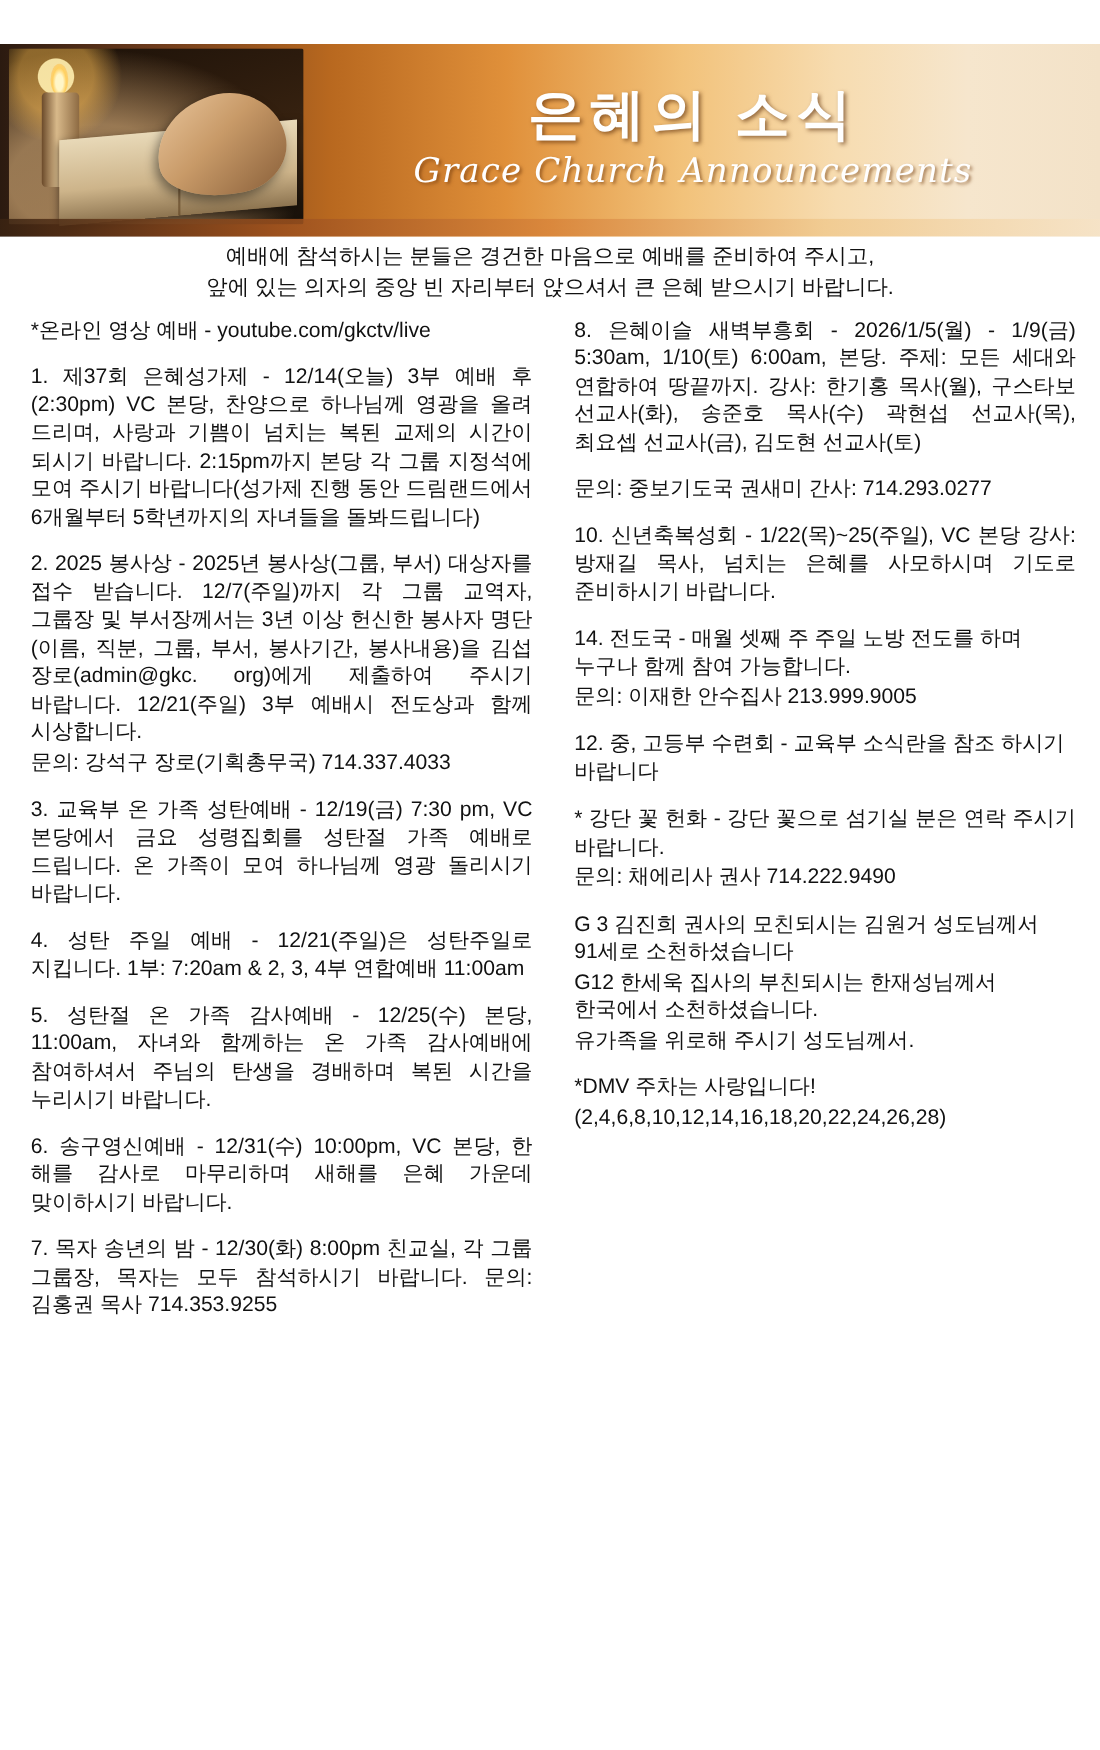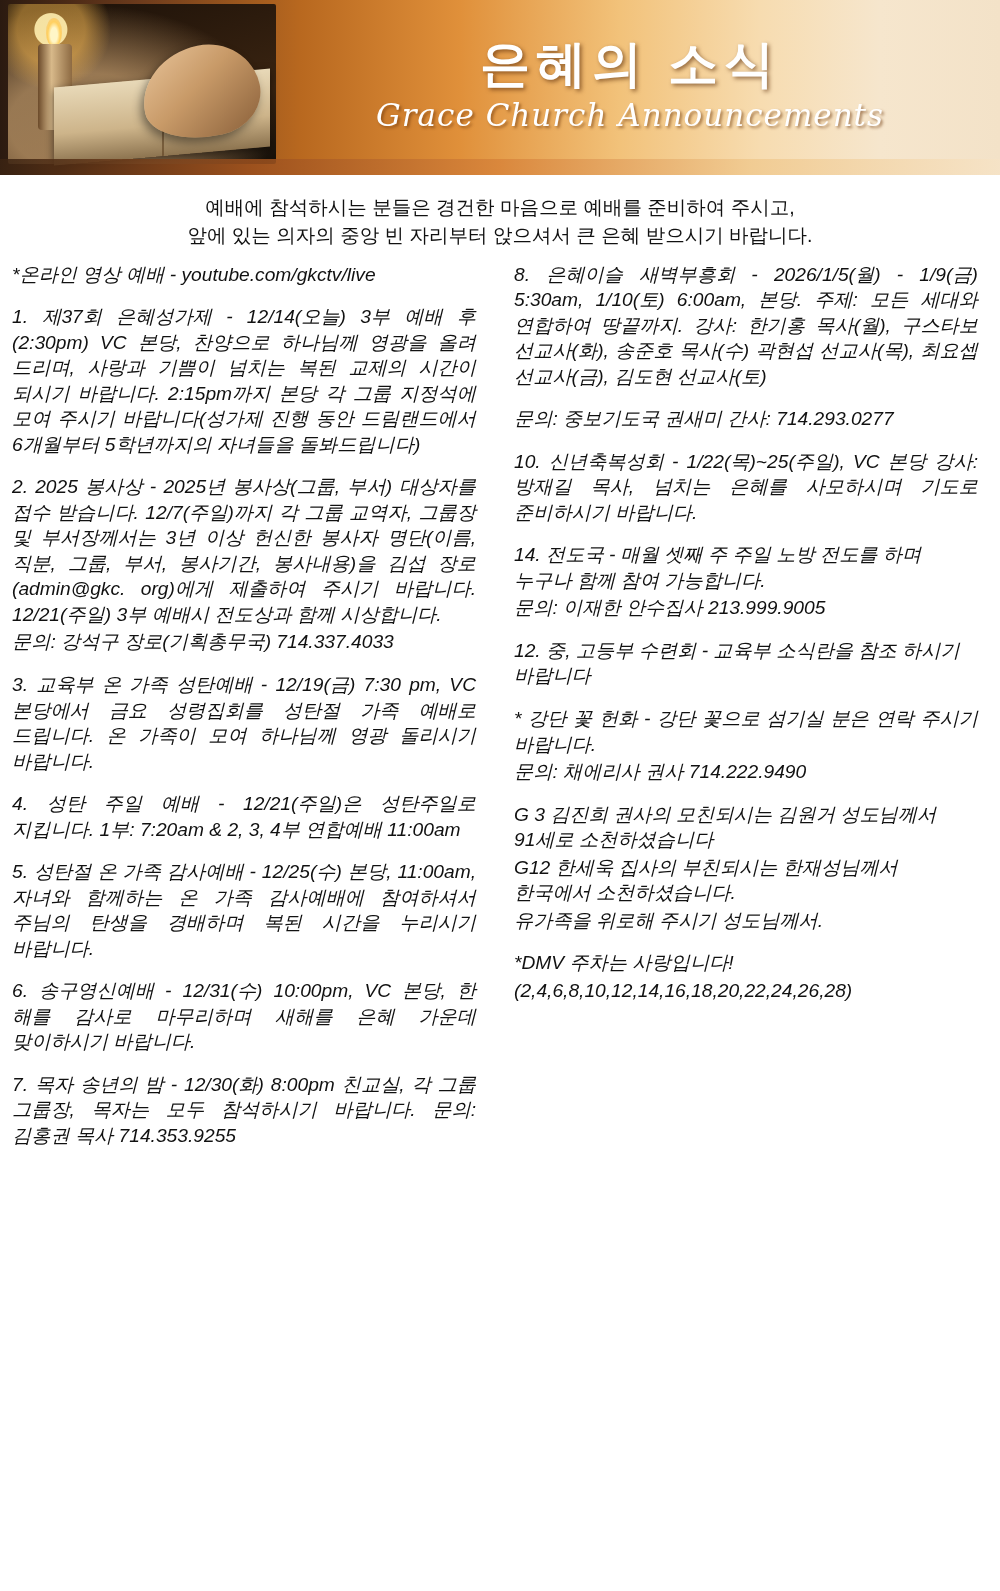--- a/index.html
+++ b/index.html
@@ -21,20 +21,21 @@
     background: linear-gradient(90deg,
         #2b1a10 0%,
         #6d3b1c 14%,
         #b8681f 30%,
         #e0903a 46%,
         #f2c27a 62%,
         #f7dcb0 76%,
         #f6e6cd 88%,
         #f3e2c8 100%);
     overflow: hidden;
+    margin-top: 40px;
   }
   .banner-bottom-edge {
     position: absolute;
     left: 0; bottom: 0;
     width: 100%;
     height: 16px;
     background: linear-gradient(90deg, #3a2312 0%, #9b4f1d 25%, #d8843a 50%, #f0c98e 75%, #f6e3c6 100%);
     opacity: .85;
   }
   
@@ -102,35 +103,34 @@
     font-family: "DejaVu Serif", serif;
     font-style: italic;
     font-size: 31px;
     color: #ffffff;
     letter-spacing: 1px;
     text-shadow: 2px 2px 3px rgba(110,55,12,.6);
   }
 
   
   .intro {
-    margin: 18px auto 10px;
+    margin: 4px auto 10px;
     width: 880px;
     text-align: center;
     font-size: 19.5px;
     line-height: 1.45;
     color: #111;
   }
   .intro div { white-space: nowrap; }
 
   
   .columns {
     display: flex;
     gap: 38px;
-    padding: 2px 22px 0 12px;
-    font-style: italic;
+    padding: 2px 22px 0 28px;
   }
   .col { width: 470px; }
   .col p {
     margin: 0 0 17px 0;
     font-size: 19.2px;
     line-height: 1.33;
     text-align: justify;
     text-justify: inter-character;
     word-break: keep-all;
   }

